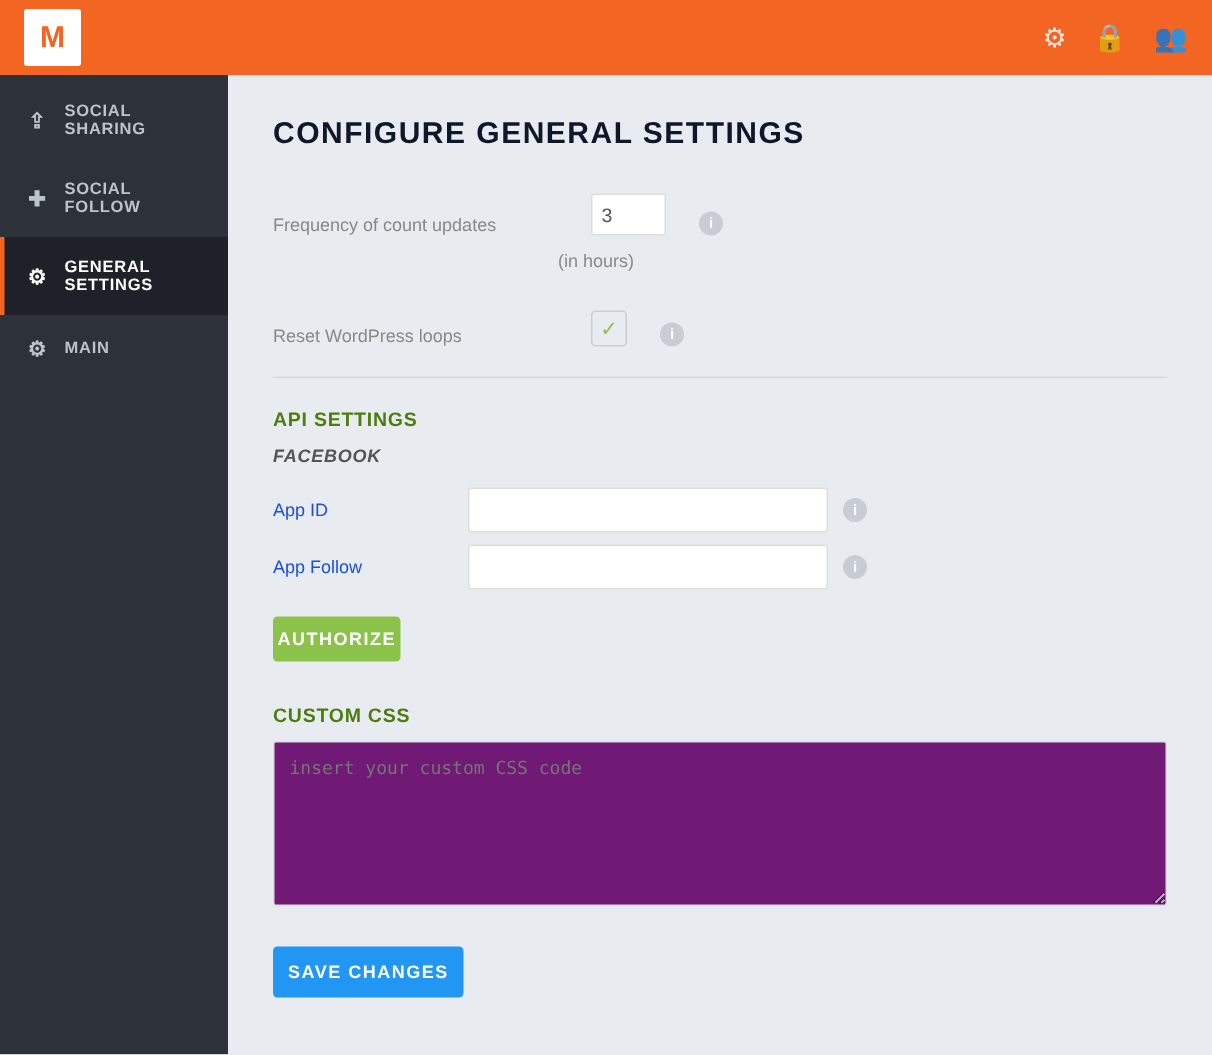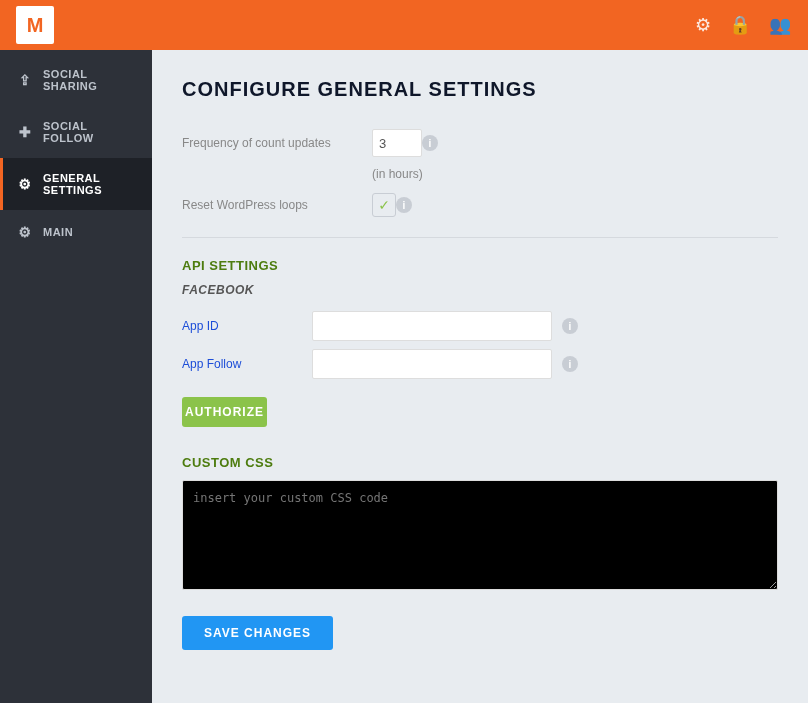--- a/index.html
+++ b/index.html
@@ -91,23 +91,23 @@
       font-weight: 700;
       letter-spacing: 1px;
       color: #0f172a;
       text-transform: uppercase;
       margin-bottom: 28px;
     }
 
     
     .form-row {
       display: flex;
-      align-items: center;
+      align-items: flex-end;
       margin-bottom: 10px;
-      gap: 0;
+      gap: 22px;
     }
     .form-label {
       font-size: 12px;
       color: #888;
       min-width: 190px;
     }
     .form-input-small {
       width: 50px;
       height: 28px;
       border: 1px solid #ddd;
@@ -129,21 +129,21 @@
       font-size: 10px;
       color: #fff;
       font-weight: bold;
       cursor: pointer;
       flex-shrink: 0;
     }
     .frequency-note {
       font-size: 12px;
       color: #888;
       margin-left: 190px;
-      margin-bottom: 12px;
+      margin-bottom: 26px;
     }
 
     
     .checkbox-check {
       width: 24px;
       height: 24px;
       background: #e8ecf0;
       border: 1px solid #c8cdd4;
       border-radius: 3px;
       display: flex;
@@ -218,36 +218,36 @@
     }
 
     
     .custom-css-section {
       margin-top: 28px;
     }
     .css-textarea {
       width: 100%;
       height: 110px;
       border: 1px solid #ddd;
-      background: #000000;
+      background: #701a75;
       padding: 10px;
       font-size: 12px;
       color: #aaa;
       font-family: monospace;
       border-radius: 2px;
       resize: vertical;
       outline: none;
     }
 
     
     .save-btn {
       background: #2196f3;
       color: #fff;
       border: none;
-      padding: 10px 22px;
+      padding: 10px 10px;
       font-size: 12px;
       font-weight: 700;
       letter-spacing: 1px;
       text-transform: uppercase;
       border-radius: 3px;
       cursor: pointer;
       margin-top: 22px;
     }
 
     

